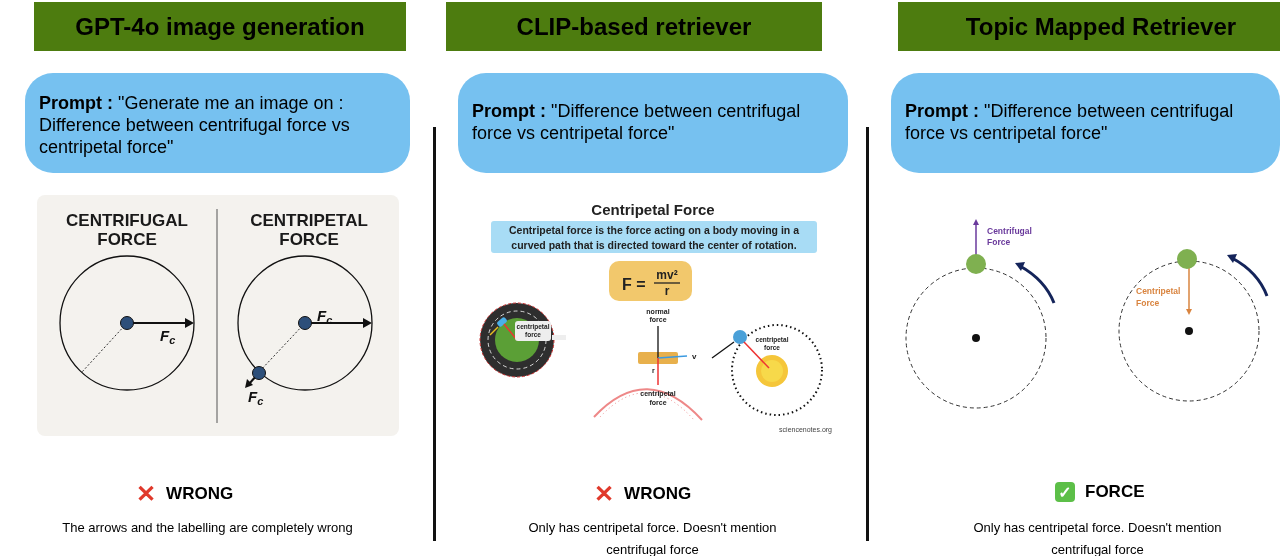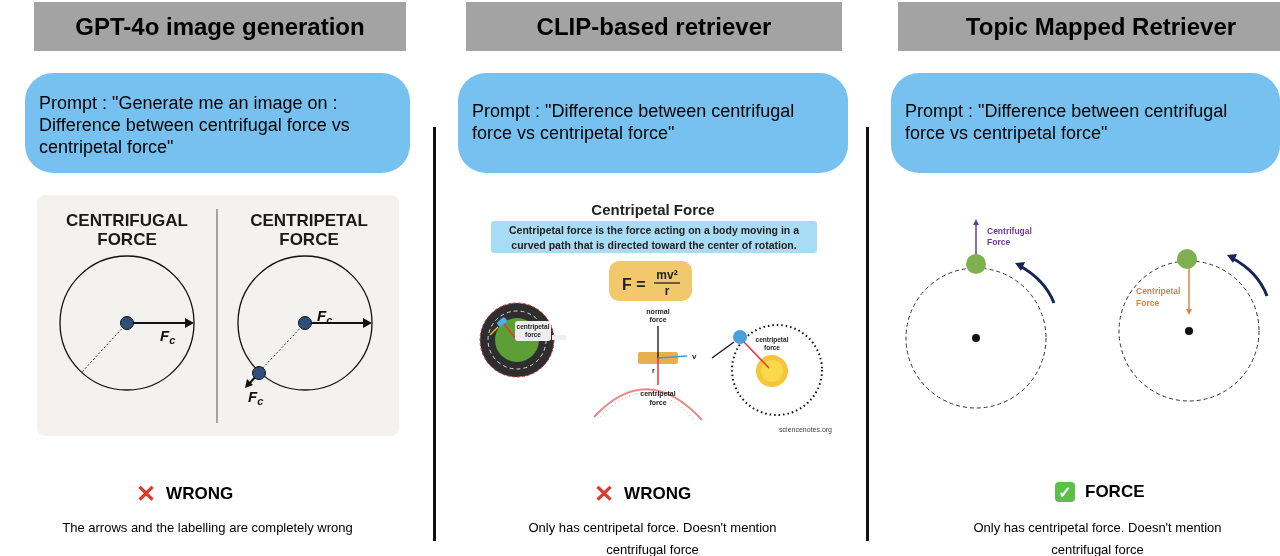--- a/index.html
+++ b/index.html
@@ -1,19 +1,19 @@
 <!DOCTYPE html>
 <html><head>
 <meta charset="utf-8">
 <style>
   html, body { margin:0; padding:0; background:#ffffff; }
   body { width:1280px; height:556px; position:relative; overflow:hidden; font-family:"Liberation Sans", sans-serif; color:#000; }
-  .title-bar { position:absolute; top:2px; height:49px; background:#a3a3a3; display:flex; align-items:center; justify-content:center; font-weight:bold; font-size:24px; }
+  .title-bar { position:absolute; top:2px; height:49px; background:#4d7c0f; display:flex; align-items:center; justify-content:center; font-weight:bold; font-size:24px; }
   .prompt { position:absolute; top:73px; height:100px; background:#76c1f0; border-radius:28px; box-sizing:border-box; padding:19px 14px 0 14px; font-size:18px; line-height:22px; }
-  .prompt b { font-weight:normal; }
+  .prompt b { font-weight:bold; }
   .divider { position:absolute; width:3px; background:#111; }
   .verdict { position:absolute; top:482px; font-size:17px; font-weight:bold; display:flex; align-items:center; gap:10px; }
   .verdict .mark-x { color:#e0392b; font-size:24px; font-weight:bold; line-height:1; }
   .verdict .mark-ok { width:20px; height:20px; border-radius:4px; background:#5cbf48; color:#fff; font-size:16px; display:flex; align-items:center; justify-content:center; }
   .explain { position:absolute; font-size:13px; line-height:22px; text-align:center;margin-top:8px; }
   .panel-img { position:absolute; }
   svg text { font-family:"Liberation Sans", sans-serif; }
 </style>
 </head>
 <body>
@@ -56,21 +56,21 @@
 <div class="verdict" style="left:136px;">
   <span class="mark-x">✕</span>
   <span>WRONG</span>
 </div>
 <div class="explain" style="left:0;width:415px;top:509px;">
   <span>The arrows and the labelling are completely wrong</span>
 </div>
 
 <div class="divider" style="left:433px;top:127px;height:414px;"></div>
 
-<div class="title-bar" style="left:466px;width:376px;">
+<div class="title-bar" style="left:446px;width:376px;">
   <span>CLIP-based retriever</span>
 </div>
 <div class="prompt" style="left:458px;width:390px;top:73px;padding-top:27px;">
   <b>Prompt :</b>
   <span>"Difference between centrifugal force vs centripetal force"</span>
 </div>
 
 <svg class="panel-img" style="left:472px;top:195px;" width="370" height="245" viewBox="0 0 370 245">
   <text x="181" y="20" text-anchor="middle" font-size="15" font-weight="bold" fill="#222">Centripetal Force</text>
   <rect x="19" y="26" width="326" height="32" rx="3" fill="#a8dcf5"></rect>

